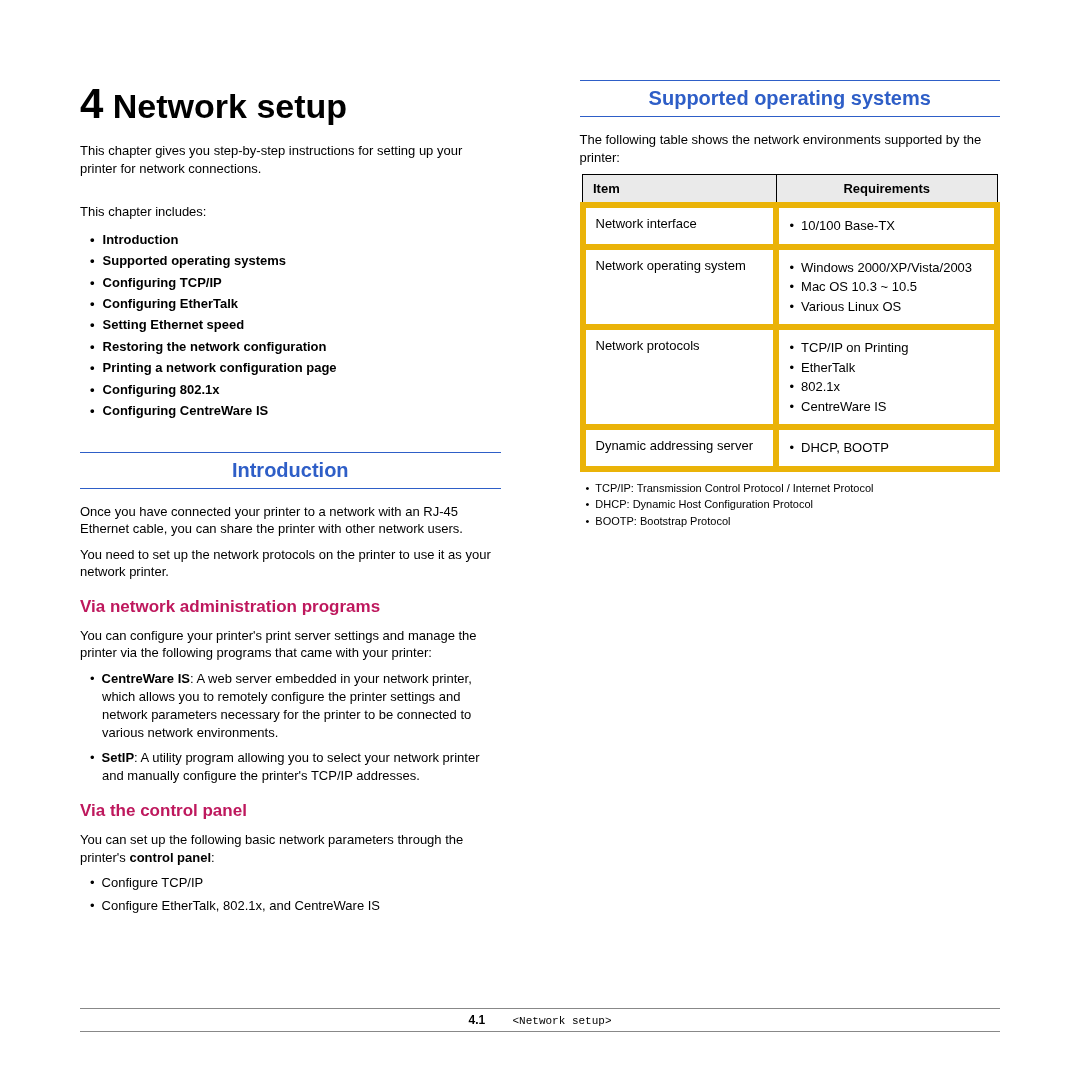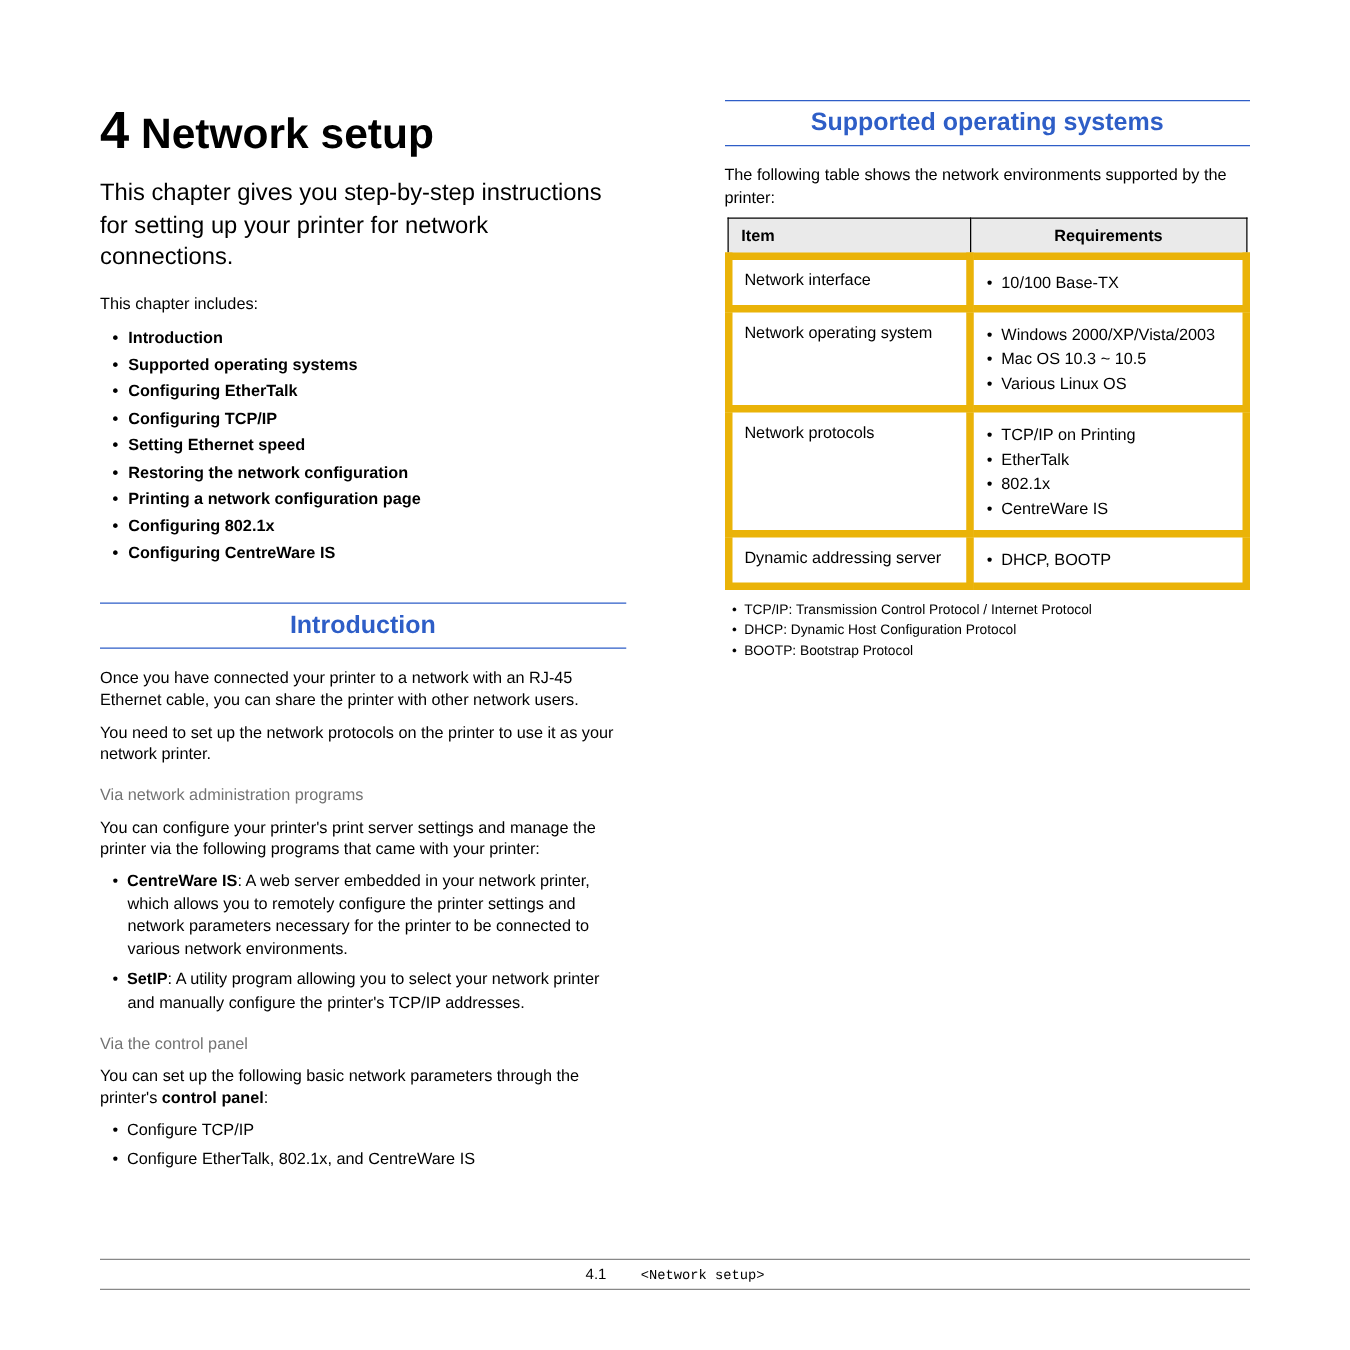--- a/index.html
+++ b/index.html
@@ -22,23 +22,23 @@
   }
   .chapter-title {
     font-size: 34px;
     font-weight: bold;
     margin-bottom: 14px;
   }
   .chapter-title .num {
     font-size: 42px;
   }
   .intro-para {
-    font-size: 19px;
+    font-size: 13px;
     line-height: 1.35;
-    margin-bottom: 15px;
+    margin-bottom: 26px;
   }
   .small-para {
     font-size: 13px;
     line-height: 1.35;
     margin-bottom: 8px;
   }
   .contents-list {
     list-style: none;
     margin-left: 10px;
     margin-bottom: 30px;
@@ -59,23 +59,23 @@
     text-align: center;
     border-top: 1.5px solid #2e5ec7;
     border-bottom: 1.5px solid #2e5ec7;
     padding: 6px 0;
     margin-bottom: 14px;
   }
   .section-heading.right-col {
     margin-top: 0;
   }
   .sub-heading {
-    color: #737373;
-    font-size: 13px;
-    font-weight: normal;
+    color: #be185d;
+    font-size: 17px;
+    font-weight: bold;
     margin-top: 16px;
     margin-bottom: 10px;
   }
   .body-list {
     list-style: none;
     margin-left: 10px;
     margin-bottom: 10px;
   }
   .body-list > li {
     font-size: 13px;
@@ -155,43 +155,43 @@
     position: absolute;
     bottom: 48px;
     left: 80px;
     right: 80px;
     border-top: 1px solid #888;
     border-bottom: 1px solid #888;
     padding: 4px 0;
     text-align: center;
     font-size: 12px;
   }
-  .footer .pn { font-weight: normal; margin-right: 24px; }
+  .footer .pn { font-weight: bold; margin-right: 24px; }
   .footer .cn { font-size: 11px; color: #000; font-family: Liberation Mono, monospace; }
   .tight-top { margin-top: 6px; }
   .via-term b { font-weight: bold; }
 </style>
 </head>
 <body>
 
 <div class="page">
 
   <div class="col">
     <h1 class="chapter-title">
       <span class="num">4</span>
       <span>Network setup</span>
     </h1>
     <p class="intro-para">This chapter gives you step-by-step instructions for setting up your printer for network connections.</p>
     <p class="small-para">This chapter includes:</p>
 
     <ul class="contents-list">
       <li>Introduction</li>
       <li>Supported operating systems</li>
+      <li>Configuring TCP/IP</li>
       <li>Configuring EtherTalk</li>
-      <li>Configuring TCP/IP</li>
       <li>Setting Ethernet speed</li>
       <li>Restoring the network configuration</li>
       <li>Printing a network configuration page</li>
       <li>Configuring 802.1x</li>
       <li>Configuring CentreWare IS</li>
     </ul>
 
     <h2 class="section-heading">Introduction</h2>
     <p class="small-para">Once you have connected your printer to a network with an RJ-45 Ethernet cable, you can share the printer with other network users.</p>
     <p class="small-para">You need to set up the network protocols on the printer to use it as your network printer.</p>

